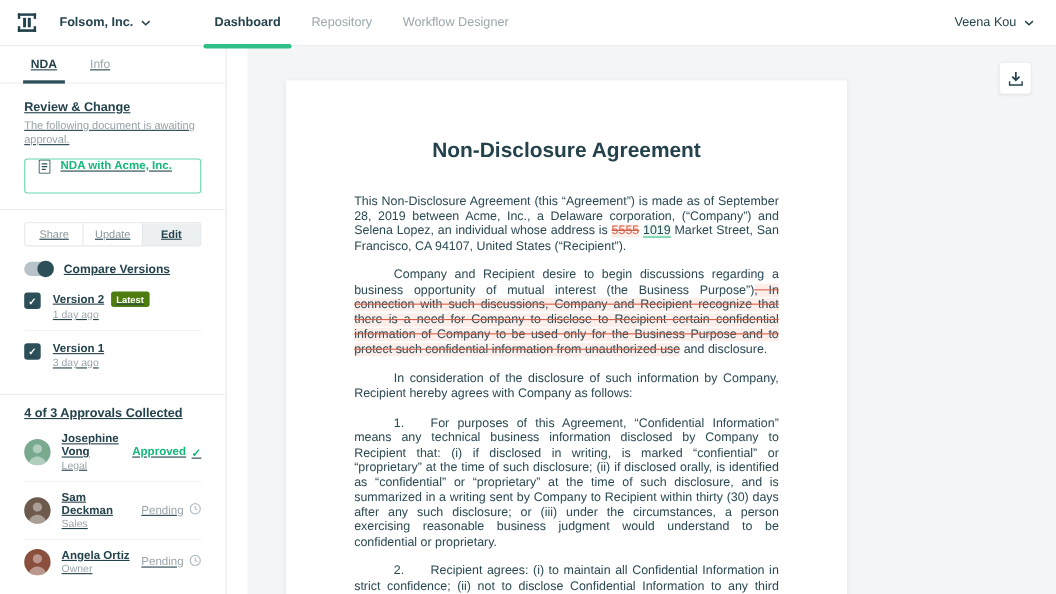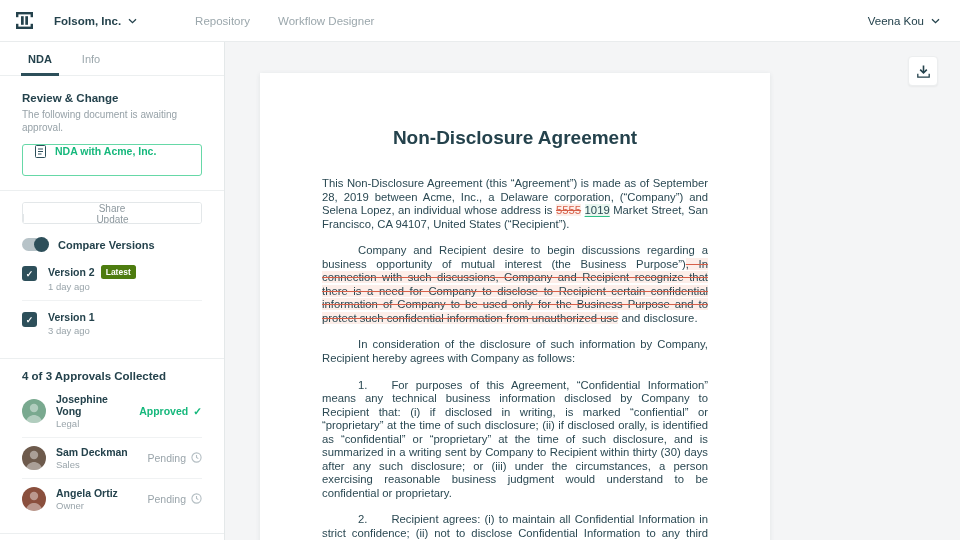--- a/index.html
+++ b/index.html
@@ -18,38 +18,38 @@
     color:#24424c; margin-right:48px; cursor:pointer; }
   .top-tabs { display:flex; align-self:stretch; align-items:stretch; gap:8px; flex:1; }
   .top-tab { position:relative; display:flex; align-items:center; padding:0 10px;
     font-size:11.5px; color:#9ba7ac; cursor:pointer; }
   .top-tab.active { color:#24424c; font-weight:bold; }
   .top-tab.active::after { content:""; position:absolute; left:0; right:0; bottom:-3px;
     height:4px; background:#2fbf86; border-radius:2px; }
   .user { display:flex; align-items:center; gap:7px; font-size:11.5px; color:#24424c; cursor:pointer; }
 
   
-  .sidebar { position:absolute; top:42px; left:0; bottom:0; width:225px; background:#fff;
-    border-right:1px solid #e4e8e9; overflow:hidden; z-index:4; }
+  .sidebar { position:absolute; top:42px; left:0; bottom:0; width:206px; background:#fff;
+    border-right:1px solid #e4e8e9; overflow:hidden; z-index:4;text-decoration:underline; }
   .side-tabs { display:flex; height:34px; border-bottom:1px solid #eceff0; padding:0 28px; gap:30px; }
   .side-tab { position:relative; display:flex; align-items:center; font-size:11px;
     color:#9ba7ac; cursor:pointer; }
   .side-tab.active { color:#24424c; font-weight:bold; }
   .side-tab.active::after { content:""; position:absolute; left:-7px; right:-7px; bottom:-1px;
     height:3px; background:#2d4f5a; }
   .section { padding-left:22px; padding-right:22px; }
   .review { padding-top:16px; }
   .side-heading { margin:0; font-size:11.5px; font-weight:bold; color:#24424c; }
   .side-sub { margin-top:4px; font-size:10px; color:#97a2a8; line-height:1.3; }
   .doc-card { margin-top:10px; height:32px; border:1px solid #66d8a7; border-radius:3px;
     display:flex; gap:9px; padding:0 12px; cursor:pointer; background:#fff; }
   .doc-card .doc-label { font-size:10.5px; font-weight:bold; color:#16b87c; }
   .divider { border-top:1px solid #eceff0; margin-top:14px; }
   .actions { margin:11px 22px 0; display:flex; border:1px solid #e3e7e9; border-radius:3px;
-    overflow:hidden; height:22px;flex-direction:column; }
+    overflow:hidden; height:22px; }
   .action-btn { flex:1; display:flex; align-items:center; justify-content:center;
     font-size:10px; color:#8d989e; background:#fff; border-left:1px solid #e3e7e9; cursor:pointer; }
   .action-btn:first-child { border-left:none; }
   .action-btn.active { background:#edf0f1; color:#24424c; font-weight:bold; }
   .toggle-row { margin-top:14px; display:flex; align-items:center; gap:10px; }
   .toggle { width:26px; height:13px; border-radius:7px; background:#b7c3c8; position:relative;
     cursor:pointer; flex:none; }
   .toggle .knob { position:absolute; right:-1px; top:-1px; width:15px; height:15px;
     border-radius:50%; background:#2d4f5a; }
   .toggle-label { font-size:11px; font-weight:bold; color:#24424c; }
@@ -111,20 +111,21 @@
         <rect x="9.3" y="4.2" width="2.7" height="8.6"></rect>
     </svg>
   </span>
   <div class="company">
     <span>Folsom, Inc.</span>
     <svg width="9" height="6" viewBox="0 0 9 6" fill="none" stroke="#24424c" stroke-width="1.3">
         <path d="M1 1.2 L4.5 4.6 L8 1.2"></path>
       </svg>
   </div>
   <div class="top-tabs">
+      <div class="top-tab active">Dashboard</div>
       <div class="top-tab">Repository</div>
       <div class="top-tab">Workflow Designer</div>
     </div>
   <div class="user">
     <span>Veena Kou</span>
     <svg width="9" height="6" viewBox="0 0 9 6" fill="none" stroke="#24424c" stroke-width="1.3">
         <path d="M1 1.2 L4.5 4.6 L8 1.2"></path>
       </svg>
   </div>
 </div>

